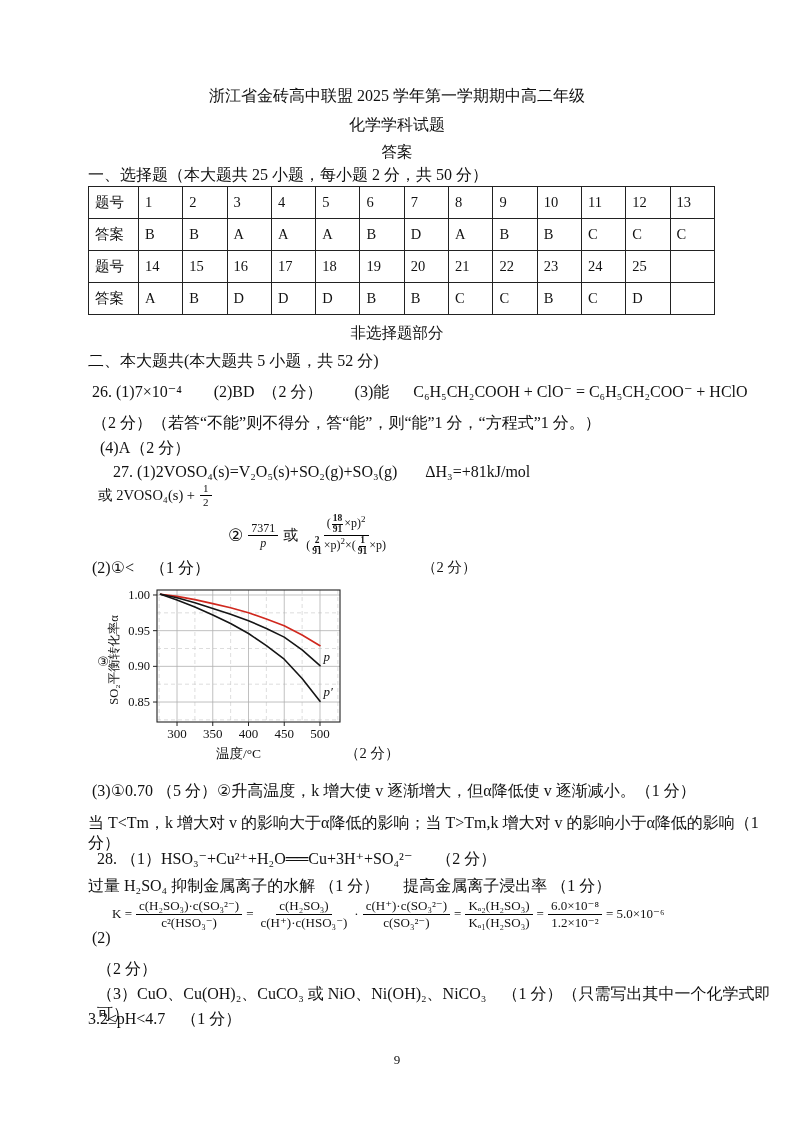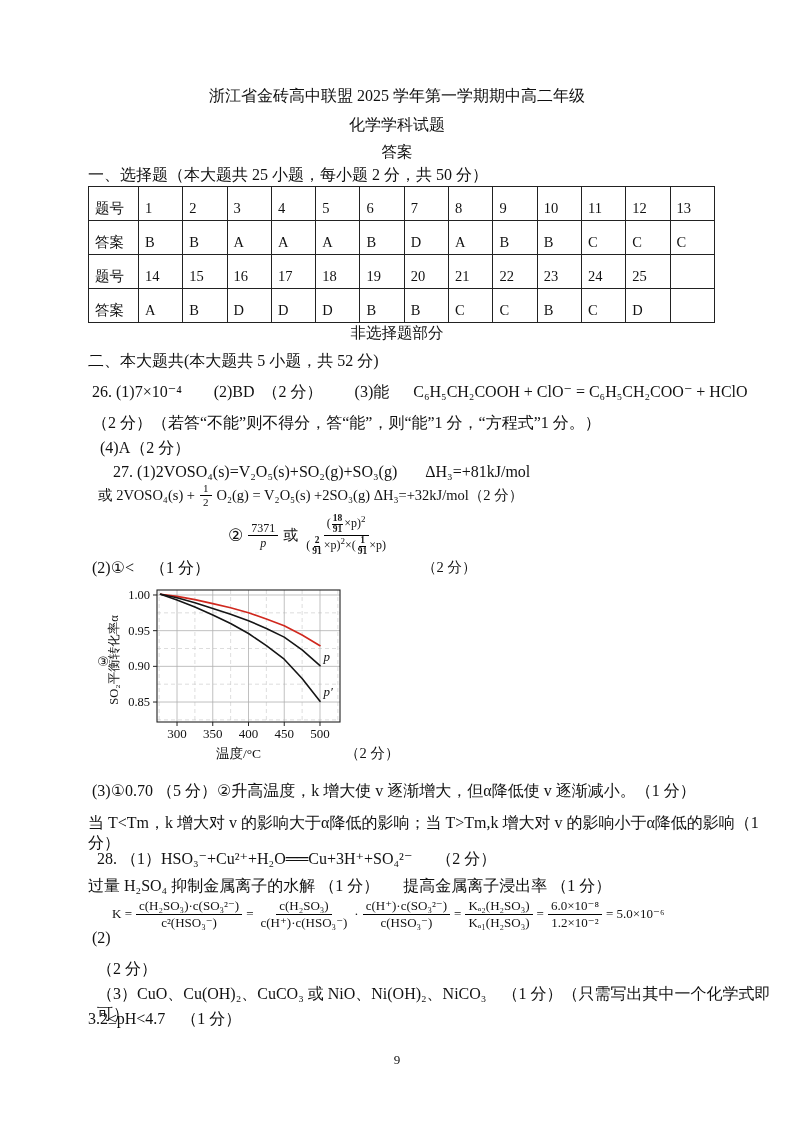--- a/index.html
+++ b/index.html
@@ -11,21 +11,21 @@
   }
   .line { position:absolute; white-space:pre-wrap; font-size:16px; line-height:1.25; }
   .center { left:0; right:0; text-align:center; }
   .bold { font-weight:normal; }
   .t1 { font-size:16px; }
   .t2 { font-size:15.5px; }
   
   table.ans { position:absolute; left:88px; top:186px; width:627px;
     border-collapse:collapse; table-layout:fixed; }
   table.ans td { border:1px solid #222; height:32px; font-size:14.5px;
-    padding:12px 4px 2px 6px; vertical-align:middle; }
+    padding:2px 4px 2px 6px; vertical-align:middle; }
   table.ans td.rowhead { width:50px; }
   
   .frac { display:inline-flex; flex-direction:column; align-items:center;
     vertical-align:middle; line-height:1.2; text-align:center; }
   .frac > .num { display:block; border-bottom:1px solid #000; padding:0 3px; }
   .frac > .den { display:block; padding:0 3px; }
   .frac.tiny { font-size:9.5px; font-weight:bold; line-height:1.05; margin:0 1px; }
   .frac.tiny > .num, .frac.tiny > .den { padding:0 1px; }
   .fx { position:absolute; display:flex; align-items:center; gap:5px; }
   .it { font-style:italic; }
@@ -121,21 +121,20 @@
 <div class="line" style="left:100px; top:438px">(4)A（2 分）</div>
 
 <div class="line" style="left:113px; top:462px">27. (1)2VOSO₄(s)=V₂O₅(s)+SO₂(g)+SO₃(g)       ΔH₃=+81kJ/mol</div>
 
 <div class="fx" style="left:98px; top:482px; font-size:14.5px">
   <span>或 2VOSO₄(s) +</span>
     <span class="frac" style="font-size:11px">
       <span class="num">1</span>
       <span class="den">2</span>
     </span>
-    <span>O₂(g) = V₂O₅(s) +2SO₃(g) ΔH₃=+32kJ/mol（2 分）</span>
 </div>
 
 <div class="line" style="left:92px; top:558px">(2)①&lt;　（1 分）</div>
 
 <div class="fx" style="left:228px; top:514px">
   <span class="circled">②</span>
   <span class="frac" style="font-size:12px">
       <span class="num">7371</span>
       <span class="den it">p</span>
     </span>
@@ -220,21 +219,21 @@
       <span class="den">c²(HSO₃⁻)</span>
     </span>
   <span>=</span>
   <span class="frac">
       <span class="num">c(H₂SO₃)</span>
       <span class="den">c(H⁺)·c(HSO₃⁻)</span>
     </span>
   <span>·</span>
   <span class="frac">
       <span class="num">c(H⁺)·c(SO₃²⁻)</span>
-      <span class="den">c(HSO₃⁻)</span>
+      <span class="den">c(SO₃²⁻)</span>
     </span>
   <span>=</span>
   <span class="frac">
       <span class="num">Kₐ₂(H₂SO₃)</span>
       <span class="den">Kₐ₁(H₂SO₃)</span>
     </span>
   <span>=</span>
   <span class="frac">
       <span class="num">6.0×10⁻⁸</span>
       <span class="den">1.2×10⁻²</span>

